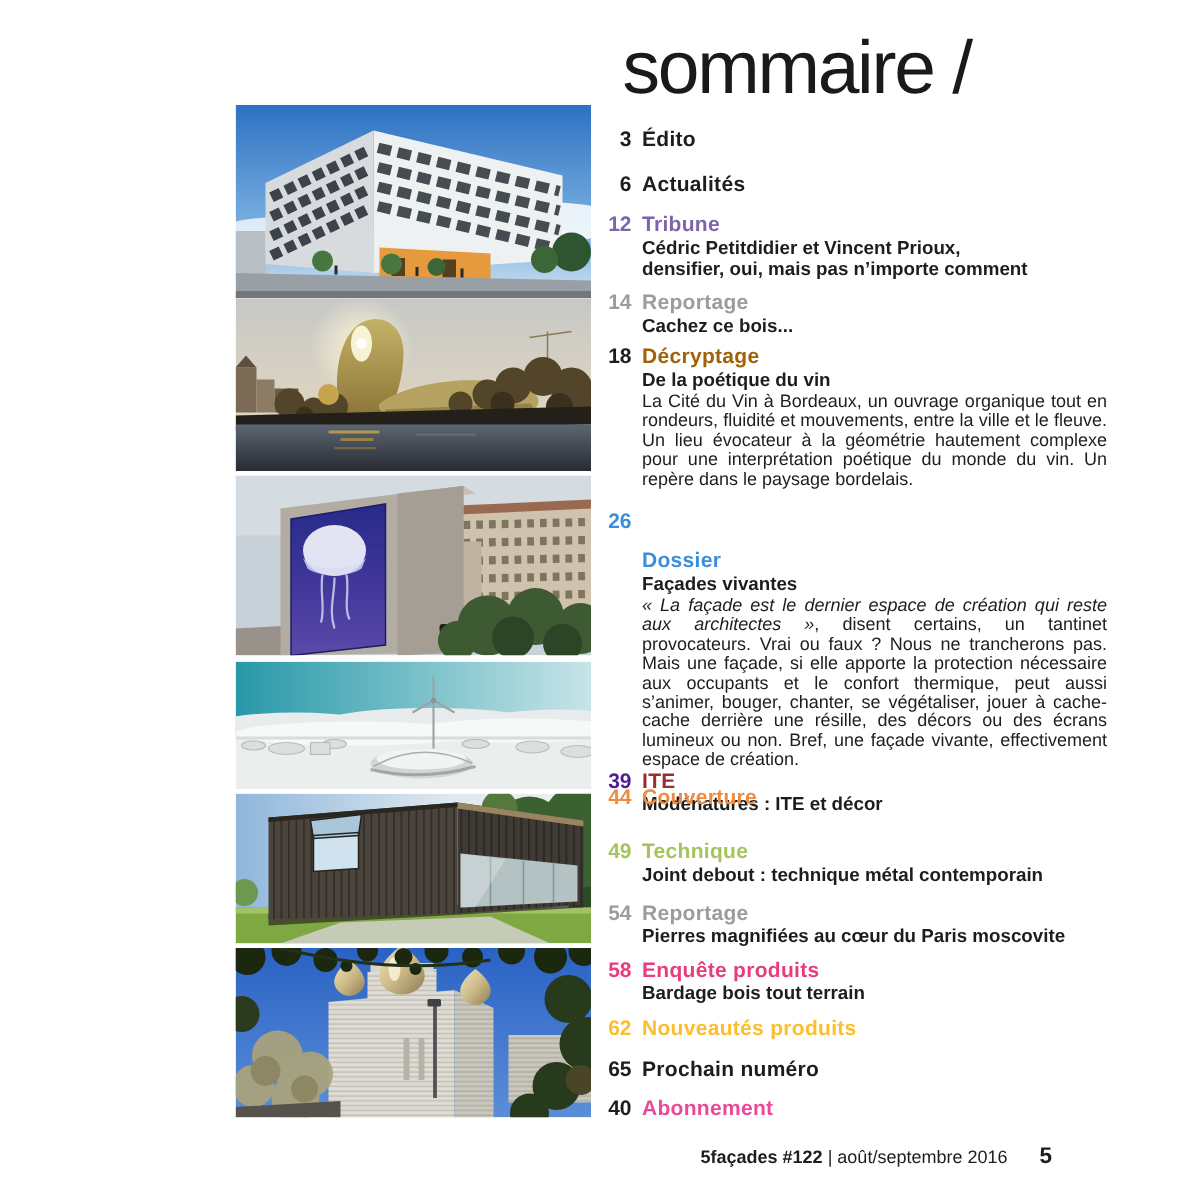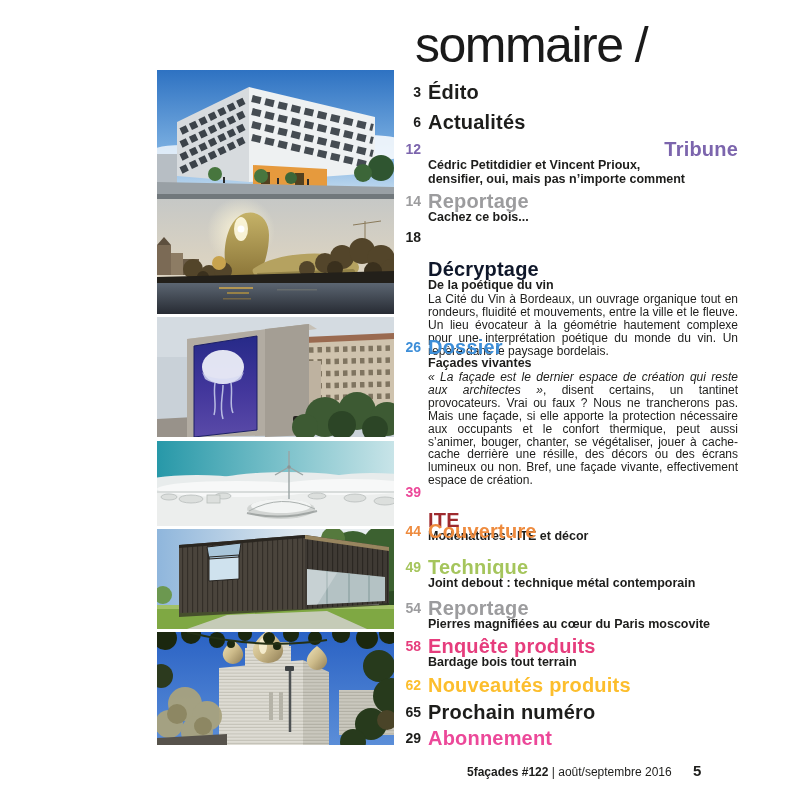--- a/index.html
+++ b/index.html
@@ -9,21 +9,21 @@
   .title{position:absolute;left:415px;top:18px;font-size:50px;line-height:1.1;
          letter-spacing:-1.5px;color:#1a1a1a;font-weight:400;}
   
   .photocol{position:absolute;left:157px;top:70px;width:237px;}
   .photo{position:absolute;left:0;width:237px;overflow:hidden;}
   .photo svg{display:block;}
   
   .entry{position:absolute;left:402px;display:flex;align-items:flex-start;}
   .num{flex:none;width:19px;text-align:right;font-size:14px;font-weight:700;line-height:15px;}
   .content{margin-left:7px;width:310px;}
-  .label{font-size:20px;font-weight:700;line-height:15px;letter-spacing:.2px;}
+  .label{font-size:14px;font-weight:700;line-height:15px;letter-spacing:.2px;}
   .sub{font-size:12.5px;font-weight:700;line-height:14px;margin-top:1px;white-space:pre-line;color:#1d1d1b;}
   .bodytxt{font-size:12px;line-height:12.9px;margin:1px 0 0 0;text-align:justify;color:#1d1d1b;}
   .it{font-style:italic;}
   
   .footer{position:absolute;left:467px;top:762px;font-size:12px;color:#1d1d1b;white-space:nowrap;}
   .footer .b{font-weight:700;}
   .folio{font-size:15px;font-weight:700;margin-left:18px;}
 </style>
 </head>
 <body>
@@ -364,54 +364,54 @@
     <div class="entry" style="top:115px">
       <span class="num" style="color: rgb(29, 29, 27);">6</span>
       <div class="content">
           <div class="label" style="color: rgb(29, 29, 27);">Actualités</div>
         </div>
     </div>
 
     <div class="entry" style="top:142px">
       <span class="num" style="color: rgb(124, 101, 173);">12</span>
       <div class="content">
-        <div class="label" style="color: rgb(124, 101, 173); text-align: right;">Tribune</div>
+        <div class="label" style="color: rgb(124, 101, 173);">Tribune</div>
         <div class="sub">Cédric Petitdidier et Vincent Prioux,
 densifier, oui, mais pas n’importe comment</div>
       </div>
     </div>
 
     <div class="entry" style="top:194px">
       <span class="num" style="color: rgb(156, 156, 158);">14</span>
       <div class="content">
         <div class="label" style="color: rgb(156, 156, 158);">Reportage</div>
         <div class="sub">Cachez ce bois...</div>
       </div>
     </div>
 
     <div class="entry" style="top:230px">
       <span class="num" style="color: rgb(29, 29, 27);">18</span>
       <div class="content">
-        <div class="label" style="color: #0f172a; margin-top: 32px;">Décryptage</div>
+        <div class="label" style="color: #a16207;">Décryptage</div>
         <div class="sub">De la poétique du vin</div>
         <p class="bodytxt">La Cité du Vin à Bordeaux, un ouvrage organique tout en rondeurs, fluidité et mouvements, entre la ville et le fleuve. Un lieu évocateur à la géométrie hautement complexe pour une interprétation poétique du monde du vin. Un repère dans le paysage bordelais.</p>
       </div>
     </div>
 
     <div class="entry" style="top:340px">
       <span class="num" style="color: rgb(61, 142, 216);">26</span>
       <div class="content">
-        <div class="label" style="color: rgb(61, 142, 216);">Dossier</div>
+        <div class="label" style="color: rgb(61, 142, 216); margin-top: 26px;">Dossier</div>
         <div class="sub">Façades vivantes</div>
         <p class="bodytxt"><span class="it">« La façade est le dernier espace de création qui reste aux architectes »</span><span>, disent certains, un tantinet provocateurs. Vrai ou faux ? Nous ne trancherons pas. Mais une façade, si elle apporte la protection nécessaire aux occupants et le confort thermique, peut aussi s’animer, bouger, chanter, se végétaliser, jouer à cache-cache derrière une résille, des décors ou des écrans lumineux ou non. Bref, une façade vivante, effectivement espace de création.</span></p>
       </div>
     </div>
 
     <div class="entry" style="top:485px">
-      <span class="num" style="color: #ec4899;">39</span>
+      <span class="num" style="color: #4c1d95; margin-top: 28px;">39</span>
       <div class="content">
         <div class="label" style="color: rgb(158, 42, 46); margin-top: 28px;">ITE</div>
         <div class="sub">Modénatures : ITE et décor</div>
       </div>
     </div>
 
     <div class="entry" style="top:524px">
       <span class="num" style="color: rgb(238, 139, 62);">44</span>
       <div class="content">
         <div class="label" style="color: rgb(238, 139, 62);">Couverture</div>
@@ -450,21 +450,21 @@
     </div>
 
     <div class="entry" style="top:705px">
       <span class="num" style="color: rgb(29, 29, 27);">65</span>
       <div class="content">
           <div class="label" style="color: rgb(29, 29, 27);">Prochain numéro</div>
         </div>
     </div>
 
     <div class="entry" style="top:731px">
-      <span class="num" style="color: rgb(29, 29, 27);">29</span>
+      <span class="num" style="color: rgb(29, 29, 27);">40</span>
       <div class="content">
           <div class="label" style="color: #ec4899;">Abonnement</div>
         </div>
     </div>
   </div>
 
   <div class="footer">
     <span class="b">5façades</span>&nbsp;<span class="b">#122</span>
     <span>|</span>
     <span>août/septembre 2016</span>

